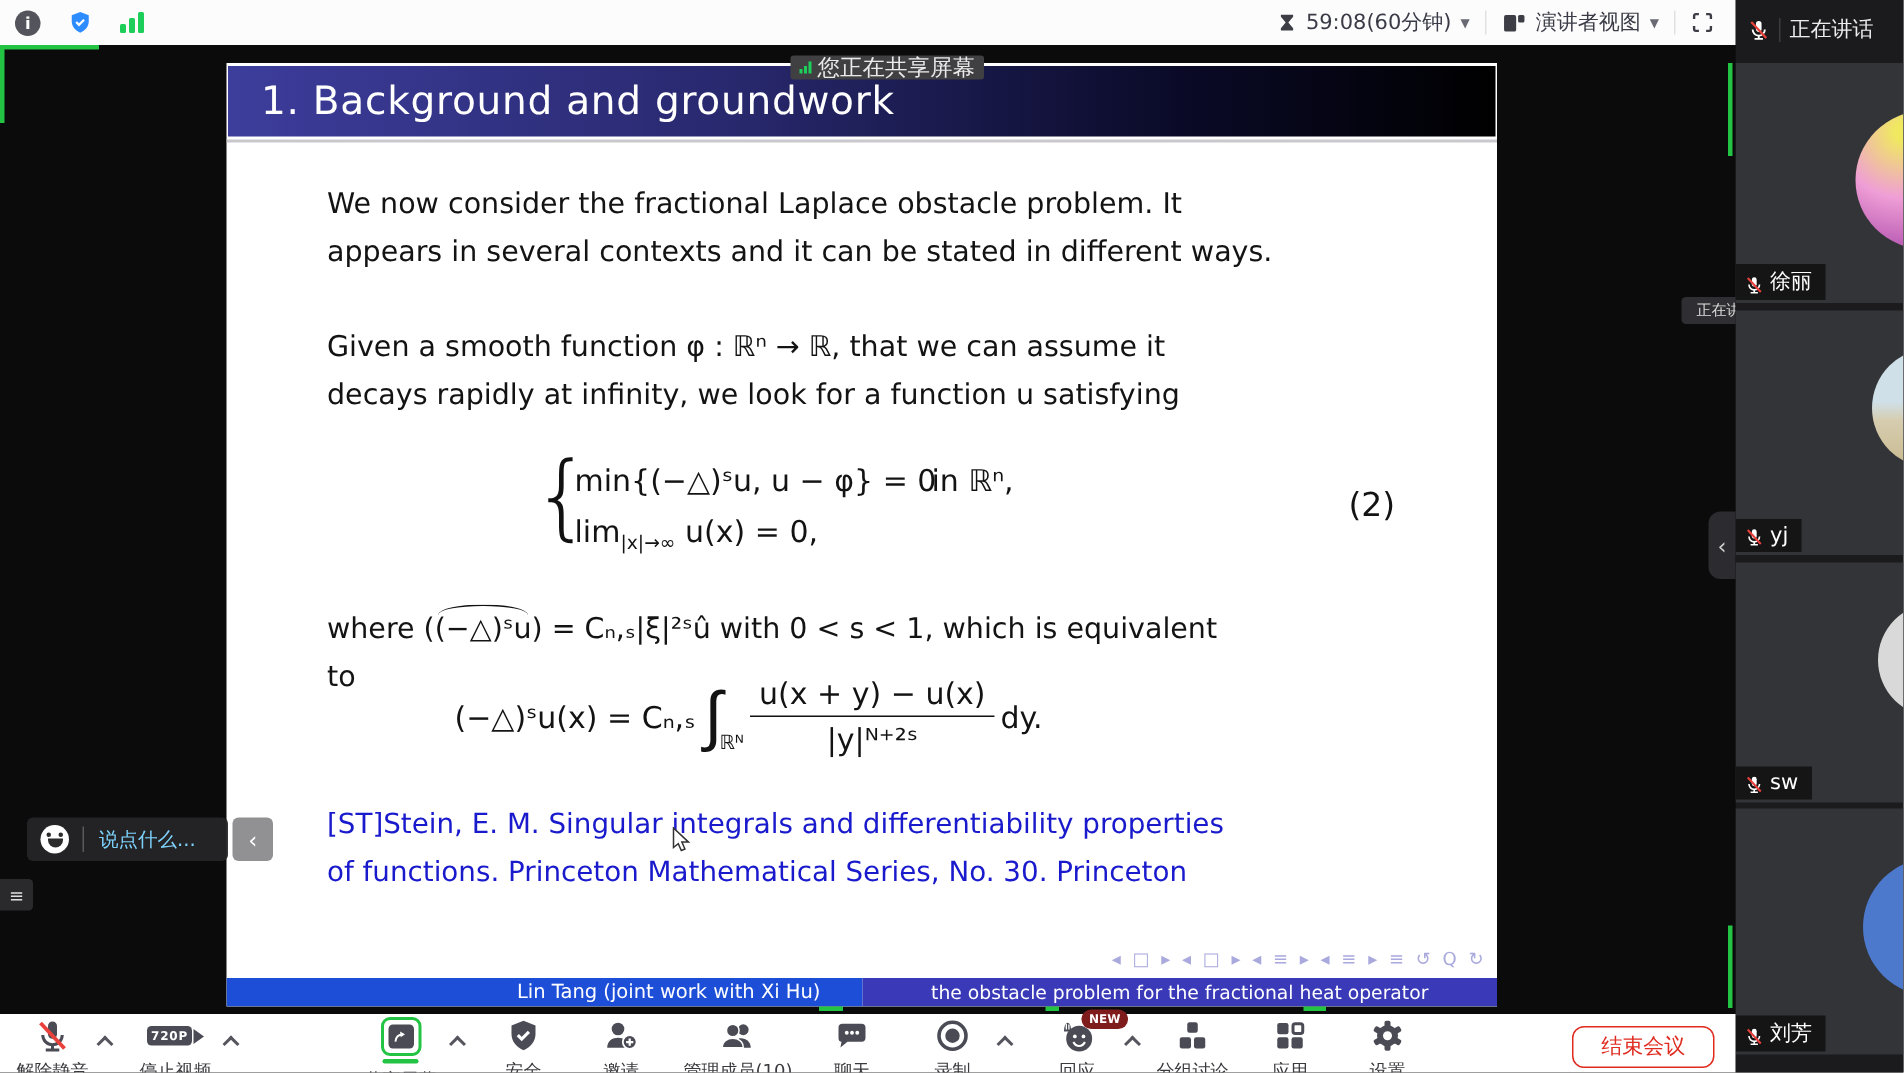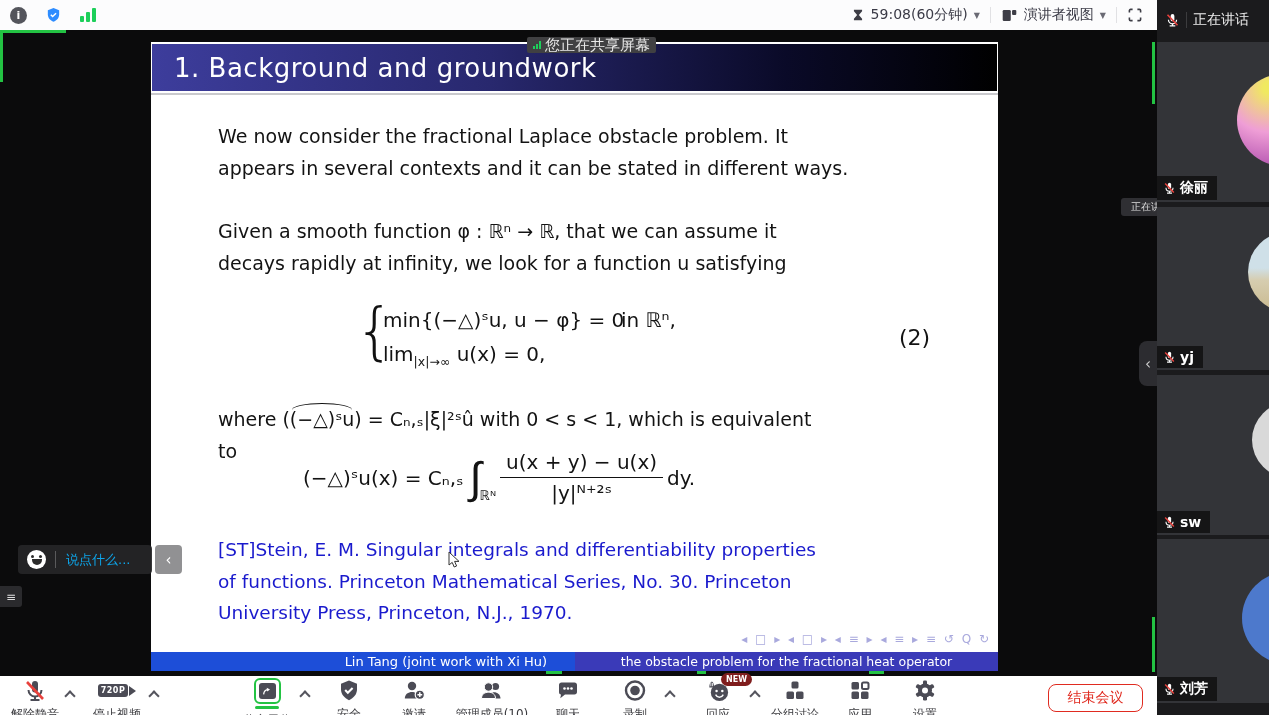--- a/index.html
+++ b/index.html
@@ -68,21 +68,21 @@
   
   .chatpill { left:18px; top:545px; width:134px; height:29px; background:rgba(38,38,40,0.93);
               border-radius:4px; display:flex; align-items:center; z-index:5; }
   .smiley { width:19px; height:19px; border-radius:50%; background:#fff; margin-left:9px;
             position:relative; }
   .smiley::before { content:""; position:absolute; left:4px; top:5px; width:3px; height:3px;
             border-radius:50%; background:#2b2b2b; box-shadow:8px 0 0 #2b2b2b; }
   .smiley::after { content:""; position:absolute; left:4.5px; top:9px; width:10px; height:6px;
             border-radius:0 0 10px 10px; background:#2b2b2b; }
   .chat-div { width:1px; height:17px; background:#5a5a5c; margin:0 0 0 9px; }
-  .chat-ph { color:#0ea5e9; font-size:13px; margin-left:10px; white-space:nowrap; }
+  .chat-ph { color:#7dd3fc; font-size:13px; margin-left:10px; white-space:nowrap; }
   .chat-collapse { left:155px; top:545px; width:27px; height:29px; border-radius:4px;
                    background:rgba(130,130,132,0.88); color:#fff; font-size:15px;
                    display:flex; align-items:center; justify-content:center; z-index:5; }
   .panel-toggle { left:0px; top:586px; width:22px; height:21px; background:rgba(70,70,72,0.55);
                   border-radius:0 3px 3px 0; color:#ddd; font-size:12px; display:flex;
                   align-items:center; justify-content:center; z-index:5; }
 
   
   .speakpill { left:1121px; top:198px; width:50px; height:18px; background:#2f2f33;
                border-radius:3px; display:flex; align-items:center; gap:3px;
@@ -95,21 +95,21 @@
 
   
   .sidebar { left:1157px; top:0; width:112px; height:715px; background:#1b1b1d; z-index:5; overflow:hidden; }
   .sb-status { position:absolute; left:0; top:0; width:112px; height:40px; display:flex;
                align-items:center; gap:6px; padding-left:8px; }
   .sb-status .vd { width:1px; height:16px; background:#3c3c3e; }
   .sb-status .txt { color:#ededed; font-size:14px; white-space:nowrap; }
   .tile { position:absolute; left:0; width:112px; background:#333438; overflow:hidden; }
   .avatar { position:absolute; border-radius:50%; }
   .namebadge { position:absolute; left:0; bottom:2px; background:rgba(14,14,14,0.8);
-               display:flex; align-items:center; gap:4px; padding:3px 9px 3px 6px;font-weight:bold; }
+               display:flex; align-items:flex-end; gap:4px; padding:3px 9px 3px 6px; }
   .namebadge .nm { color:#fff; font-size:14px; white-space:nowrap; }
 
   
   .toolbar { left:0; top:676px; width:1157px; height:39px; background:#fff; z-index:6; }
   .tb-item { position:absolute; top:2px; width:86px; transform:translateX(-50%);
              display:flex; flex-direction:column; align-items:center; }
   .tb-item .lbl { font-size:12px; color:#3a3a3e; margin-top:3px; white-space:nowrap; }
   .chev { position:absolute; top:16px; width:8px; height:8px; border-left:2px solid #55555e;
           border-top:2px solid #55555e; transform:rotate(45deg); z-index:7; }
   .res-badge { background:#4b4b55; color:#fff; font-size:8px; font-weight:bold;
@@ -209,21 +209,20 @@
     <span class="int-sub">ℝᴺ</span>
     <span class="frac">
         <span class="num">u(x + y) − u(x)</span>
         <span class="den">|y|ᴺ⁺²ˢ</span>
       </span>
     <span>dy.</span>
   </div>
 
   <div class="sline blue" style="left:67px;top:492px;font-size:18.5px">[ST]Stein, E. M. Singular integrals and differentiability properties</div>
   <div class="sline blue" style="left:67px;top:523.5px;font-size:18.5px">of functions. Princeton Mathematical Series, No. 30. Princeton</div>
-  <div class="sline blue" style="left:67px;top:555px;font-size:18.5px">University Press, Princeton, N.J., 1970.</div>
 
   <div class="navsyms" style="left:540px;top:590px;width:300px">◂ □ ▸  ◂ □ ▸  ◂ ≡ ▸  ◂ ≡ ▸   ≡   ↺ Q ↻</div>
 
   <div class="footline">
     <div class="foot-left">Lin Tang (joint work with Xi Hu)</div>
     <div class="foot-right">the obstacle problem for the fractional heat operator</div>
   </div>
 </div>
 
 <svg class="abs cursor" style="left:448px;top:551px" width="13" height="18" viewBox="0 0 13 18">

